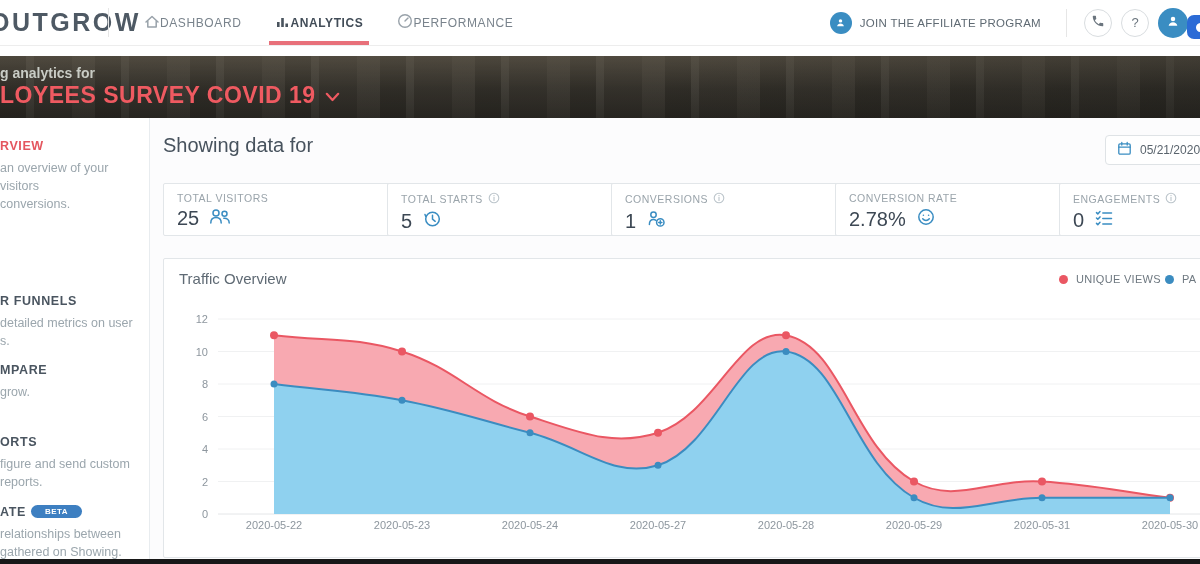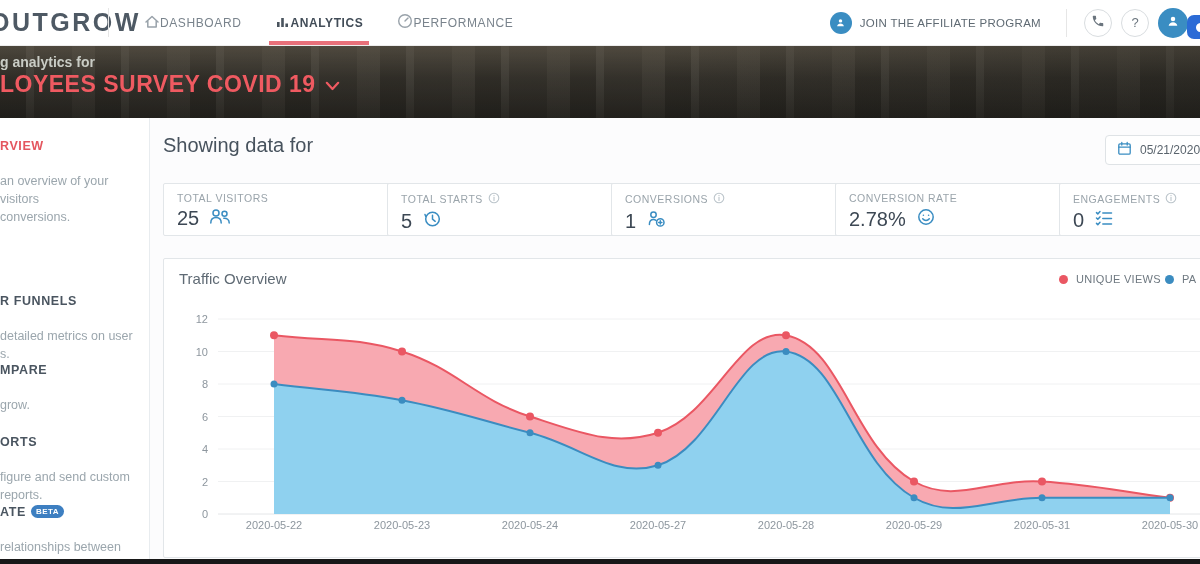--- a/index.html
+++ b/index.html
@@ -17,37 +17,37 @@
   .nav-right{position:absolute;right:12px;top:0;height:45px;display:flex;align-items:center;gap:9px;}
   .affiliate{display:flex;align-items:center;gap:8px;font-size:11.5px;color:#5f6a73;letter-spacing:.3px;margin-right:8px;cursor:pointer;}
   .aff-badge{width:22px;height:22px;border-radius:50%;background:#3a8dc2;display:flex;align-items:center;justify-content:center;flex:0 0 auto;}
   .nav-vsep{width:1px;height:28px;background:#e6e6e6;margin:0 8px;}
   .circle-btn{width:28px;height:28px;border-radius:50%;border:1px solid #d9dde0;display:flex;align-items:center;justify-content:center;color:#6b757e;font-size:13px;background:#fff;cursor:pointer;box-sizing:border-box;}
   .avatar{width:30px;height:30px;border-radius:50%;background:#3a8dc2;display:flex;align-items:center;justify-content:center;cursor:pointer;}
   .chat-widget{position:absolute;left:1187px;top:15px;width:26px;height:24px;border-radius:7px;background:#2b6bd6;display:flex;align-items:center;justify-content:center;z-index:6;}
   .chat-dot{width:9px;height:9px;border-radius:50%;background:#fff;}
 
   
-  .banner{position:absolute;left:0;top:45px;width:1200px;height:73px;overflow:hidden;background:#46423a;}
+  .banner{position:absolute;left:0;top:56px;width:1200px;height:73px;overflow:hidden;background:#46423a;}
   .banner-bg{position:absolute;inset:0;
     background:
       linear-gradient(90deg,rgba(0,0,0,.18) 0 55%,rgba(15,15,13,.38)),
       linear-gradient(180deg,rgba(126,116,98,.55),rgba(70,66,56,.15) 45%,rgba(22,21,18,.5)),
       repeating-linear-gradient(90deg,rgba(0,0,0,.22) 0 26px,rgba(255,255,255,.05) 26px 34px,rgba(0,0,0,.12) 34px 72px,rgba(255,255,255,.02) 72px 95px);}
   .banner-sub{position:absolute;left:0;top:9px;font-size:14px;color:#c9ccc5;font-weight:600;}
   .banner-title{position:absolute;left:0;top:26px;display:flex;align-items:center;gap:9px;color:#ef5a61;font-size:23px;font-weight:700;letter-spacing:.5px;cursor:pointer;}
 
   
   .sidebar{position:absolute;left:0;top:118px;width:150px;height:446px;background:#fff;border-right:1px solid #e8ecef;box-sizing:border-box;z-index:2;}
   .sb-item{position:absolute;left:0;width:142px;cursor:pointer;}
   .sb-i0{top:21px}.sb-i1{top:96px}.sb-i2{top:176px}.sb-i3{top:245px}.sb-i4{top:317px}.sb-i5{top:387px}
   .sb-label{font-size:12.5px;font-weight:700;letter-spacing:.6px;color:#4a5560;}
   .sb-item.active .sb-label{color:#e4565e;}
-  .sb-desc{margin-top:19px;font-size:12.5px;line-height:1.45;color:#9ba6ad;}
-  .beta{display:inline-block;margin-left:5px;background:#3d7fc1;color:#fff;font-size:8px;font-weight:700;letter-spacing:.5px;padding:2px 5px;border-radius:8px;vertical-align:2px;}
+  .sb-desc{margin-top:6px;font-size:12.5px;line-height:1.45;color:#9ba6ad;}
+  .beta{display:inline-block;margin-left:5px;background:#3d7fc1;color:#fff;font-size:8px;font-weight:700;letter-spacing:.5px;padding:2px 14px;border-radius:8px;vertical-align:2px;}
 
   
   .main-bg{position:absolute;left:150px;top:118px;width:1050px;height:446px;background:#fcfcfd;}
   .main-heading{position:absolute;left:163px;top:134px;font-size:20px;color:#47525d;z-index:3;}
   .date-btn{position:absolute;left:1105px;top:135px;width:150px;height:30px;background:#fff;border:1px solid #dfe3e6;border-radius:4px;display:flex;align-items:center;gap:8px;padding-left:11px;font-size:12px;color:#5a646d;box-sizing:border-box;cursor:pointer;z-index:3;}
 
   .card{position:absolute;top:183px;width:242px;height:53px;background:#fff;border:1px solid #e2e6e9;border-radius:2px;padding:8px 13px 0;box-sizing:border-box;z-index:3;}
   .c0{left:163px}.c1{left:387px}.c2{left:611px}.c3{left:835px}.c4{left:1059px}
   .card-label{display:flex;align-items:center;gap:5px;font-size:10.5px;letter-spacing:.5px;color:#9aa4ab;}
   .card-value{display:flex;align-items:center;gap:10px;margin-top:3px;font-size:20px;color:#3d4854;}

